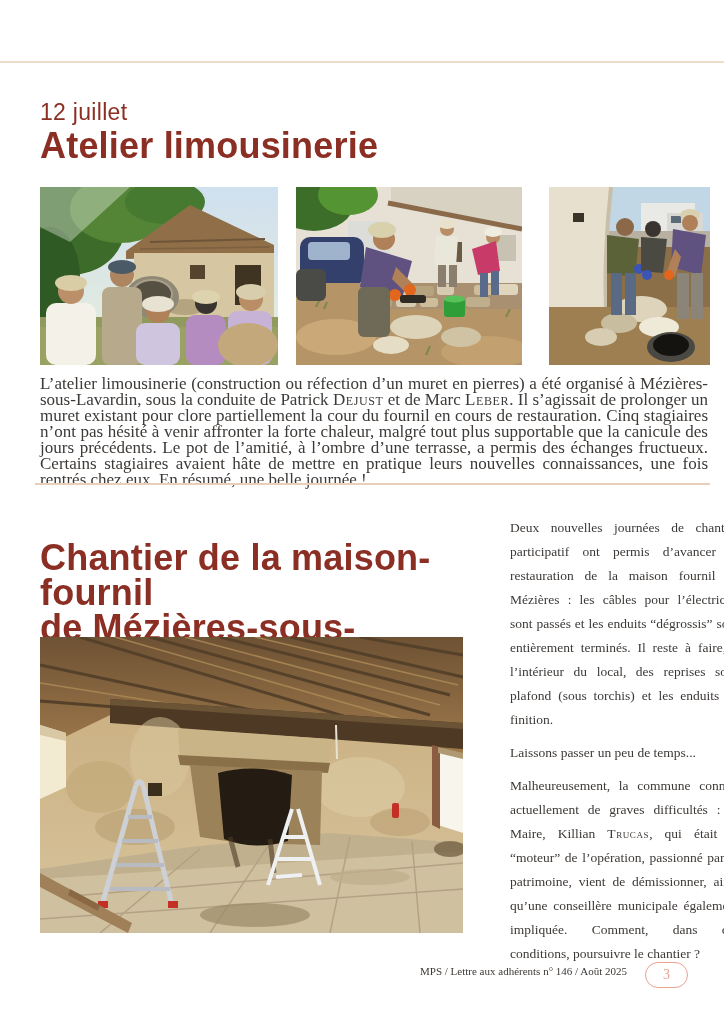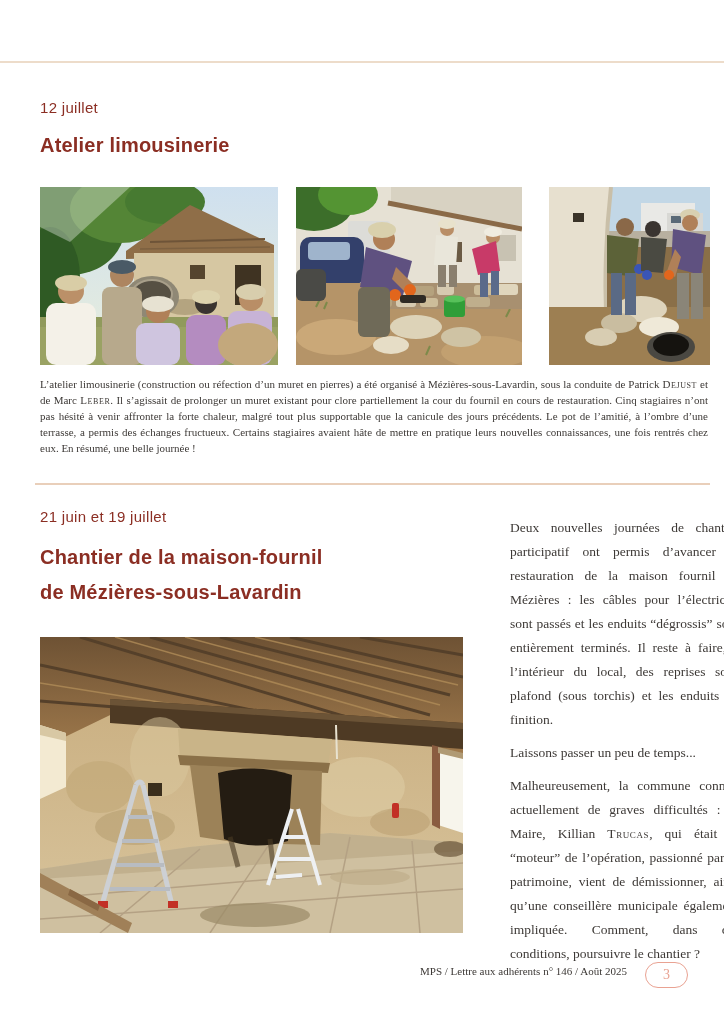--- a/index.html
+++ b/index.html
@@ -23,44 +23,44 @@
     position:absolute;left:0;top:61px;width:724px;height:2px;
     background:var(--rule-top);
   }
   .rule-mid{
     position:absolute;left:35px;top:483px;width:675px;height:2px;
     background:var(--rule-mid);
   }
   .date-heading{
     position:absolute;left:40px;
     font-family:"Liberation Sans", sans-serif;
-    font-size:15px;font-weight:400;color:var(--accent);
+    font-size:23px;font-weight:400;color:var(--accent);
     letter-spacing:0.3px;
   }
   .s1-date{top:99px;}
   .s2-date{top:508px;}
   .section-title{
     position:absolute;left:40px;
     font-family:"Liberation Sans", sans-serif;
-    font-size:20px;font-weight:700;color:var(--accent);
+    font-size:36px;font-weight:700;color:var(--accent);
     line-height:35px;letter-spacing:0.2px;
   }
   .s1-title{top:128px;}
   .s2-title{top:540px;width:420px;}
   .photo-strip{
     position:absolute;left:40px;top:187px;width:670px;height:178px;
   }
   .photo{position:absolute;top:0;height:178px;overflow:hidden;}
   .photo svg{display:block;width:100%;height:100%;}
   .photo-1{left:0;width:238px;}
   .photo-2{left:256px;width:226px;}
   .photo-3{left:509px;width:161px;}
   .body-par{
     position:absolute;left:40px;top:376px;width:668px;
-    font-size:11px;line-height:16px;
+    font-size:17px;line-height:16px;
     text-align:justify;
   }
   .main-photo{
     position:absolute;left:40px;top:637px;width:423px;height:296px;overflow:hidden;
   }
   .main-photo svg{display:block;width:100%;height:100%;}
   .right-col{
     position:absolute;left:510px;top:516px;width:229px;
     font-size:13.5px;line-height:24px;
     text-align:justify;
@@ -251,21 +251,20 @@
         <ellipse cx="122" cy="160" rx="24" ry="15" fill="#4a4842"></ellipse>
         <ellipse cx="122" cy="158" rx="18" ry="11" fill="#15130f"></ellipse>
       </svg>
     </div>
   </div>
 
   <p class="body-par"><span>L’atelier limousinerie (construction ou réfection d’un muret en pierres) a été organisé à Mézières-sous-Lavardin, sous la conduite de Patrick </span><span class="sc">Dejust</span><span> et de Marc </span><span class="sc">Leber</span><span>. Il s’agissait de prolonger un muret existant pour clore partiellement la cour du fournil en cours de restauration. Cinq stagiaires n’ont pas hésité à venir affronter la forte chaleur, malgré tout plus supportable que la canicule des jours précédents. Le pot de l’amitié, à l’ombre d’une terrasse, a permis des échanges fructueux. Certains stagiaires avaient hâte de mettre en pratique leurs nouvelles connaissances, une fois rentrés chez eux. En résumé, une belle journée !</span></p>
 
   <div class="rule-mid"></div>
 
-  <div class="date-heading s2-date">21 juin et 19 juillet</div>
   <div class="section-title s2-title">
     <div>Chantier de la maison-fournil</div>
     <div>de Mézières-sous-Lavardin</div>
   </div>
 
   <div class="main-photo">
     <svg viewBox="0 0 423 296" preserveAspectRatio="none">
       <defs>
         <linearGradient id="ceil" x1="0" y1="0" x2="0" y2="1">
           <stop offset="0" stop-color="#6e5234"></stop>

